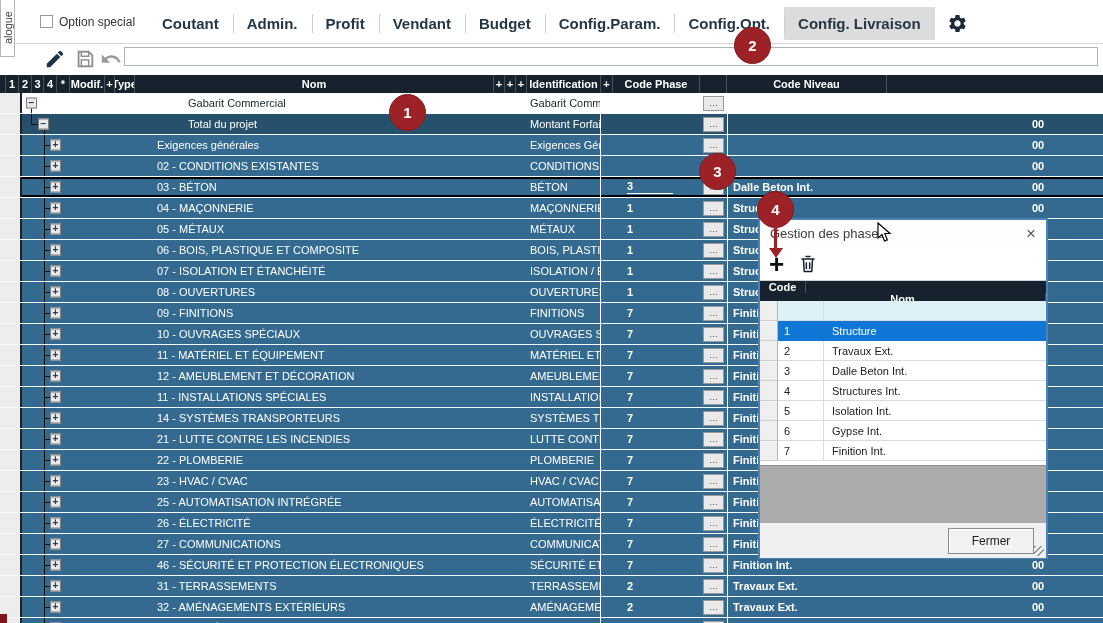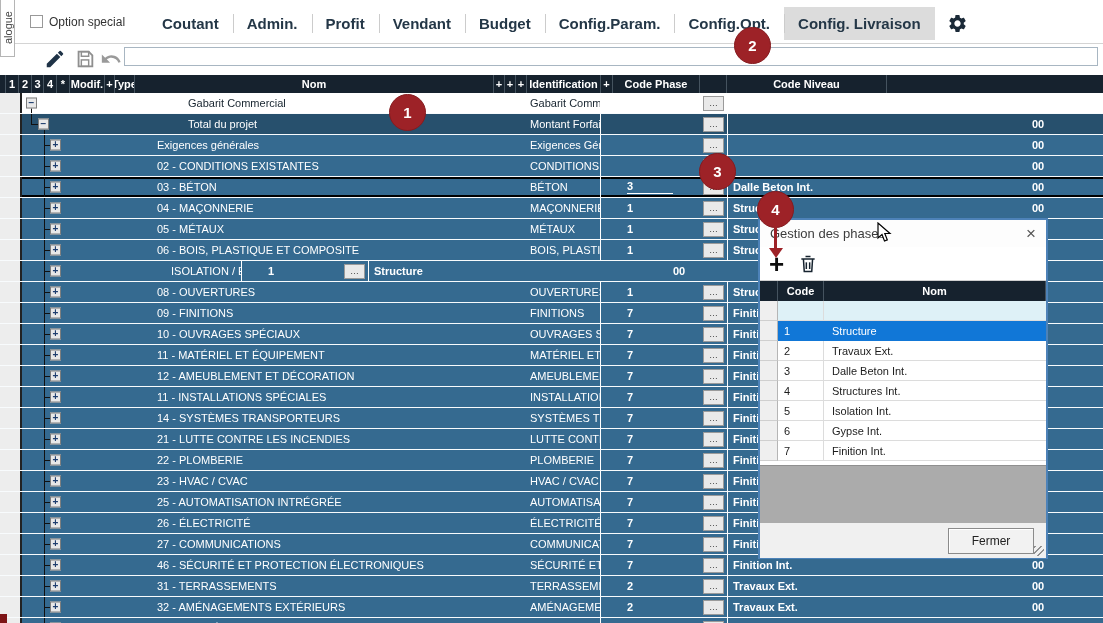--- a/index.html
+++ b/index.html
@@ -8,21 +8,21 @@
 
   
   .lefttab{position:absolute;left:0;top:0;width:15px;height:57px;background:#fff;
            border:1px solid #b5b5b5;border-top:none;box-sizing:border-box;z-index:6;
            display:flex;align-items:center;justify-content:center;}
   .lefttab span{writing-mode:vertical-rl;transform:rotate(180deg);font-size:11px;color:#444;}
 
   
   .topbar{position:absolute;left:0;top:0;width:1103px;height:44px;background:#fff;
           border-bottom:1px solid #d4d4d4;box-sizing:border-box;}
-  .optionbox{position:absolute;left:30px;top:15px;display:flex;align-items:flex-start;gap:6px;}
+  .optionbox{position:absolute;left:40px;top:15px;display:flex;align-items:flex-start;gap:6px;}
   .cb{width:13px;height:13px;background:#fff;border:1px solid #999;box-sizing:border-box;}
   .optlabel{font-size:12px;color:#333;}
   .tabs{position:absolute;left:148px;top:5px;height:36px;display:flex;align-items:center;}
   .tab{padding:8px 14px;font-weight:bold;font-size:15px;color:#243747;position:relative;white-space:nowrap;}
   .tab+.tab::before{content:"";position:absolute;left:0;top:7px;bottom:7px;width:1px;background:#ccc;}
   .tab.active{background:#dcdcdc;}
   .gearwrap{margin-left:12px;display:flex;align-items:center;}
 
   
   .toolbar-icon{position:absolute;top:48px;width:22px;height:22px;}
@@ -75,21 +75,21 @@
 
   
   .dialog{position:absolute;left:758px;top:218px;width:290px;height:341px;background:#f0f0f0;
           border:2px solid #4d82b8;box-sizing:border-box;z-index:10;}
   .dtitle{height:27px;background:#fdfdfd;display:flex;align-items:center;padding:0 10px;
           font-size:13px;color:#3c3c3c;}
   .dclose{margin-left:auto;font-size:17px;color:#555;line-height:1;}
   .dtools{height:33px;background:#fff;border-bottom:1px solid #d0d0d0;display:flex;
           align-items:center;gap:14px;padding:0 9px;}
   .dplus{font-size:26px;font-weight:bold;color:#0d0d0d;line-height:22px;}
-  .dghead{display:flex;height:20px;background:#16222e;color:#fff;font-weight:bold;font-size:11px;}
+  .dghead{display:flex;height:20px;background:#16222e;color:#fff;font-weight:bold;font-size:11px;flex-direction:column;}
   .dghead .dh{display:flex;align-items:center;justify-content:center;box-sizing:border-box;
               border-right:1px solid #45535f;}
   .dh-ind{width:18px;} .dh-code{width:46px;} .dh-nom{flex:1;}
   .drow{display:flex;height:20px;background:#fff;color:#1c1c1c;font-size:11px;}
   .dind{width:18px;background:#efefef;border-right:1px solid #b5b5b5;border-bottom:1px solid #cfcfcf;box-sizing:border-box;}
   .dcode{width:46px;padding-left:6px;border-right:1px solid #dcdcdc;border-bottom:1px solid #dcdcdc;
          box-sizing:border-box;display:flex;align-items:center;}
   .dnom{flex:1;padding-left:8px;border-bottom:1px solid #dcdcdc;box-sizing:border-box;display:flex;align-items:center;}
   .drow.new .dcode,.drow.new .dnom{background:#def1f7;}
   .drow.sel .dcode,.drow.sel .dnom{background:#1177d7;color:#fff;border-color:#1177d7;}
@@ -347,20 +347,21 @@
     <div class="c niveau">00</div>
   </div>
         <div class="trow lvl3">
     <div class="c gutter"></div>
     <div class="c tree">
       <span class="tln v-up"></span>
       <span class="tln h"></span>
 
       <span class="tbox">+</span>
     </div>
+    <div class="c nom">07 - ISOLATION ET ÉTANCHÉITÉ</div>
     <div class="c p3"></div>
     <div class="c ident">ISOLATION / ÉTA</div>
     <div class="c p1"></div>
     <div class="c code">
             <span class="codeval">1</span>
           </div>
     <div class="c ell">
             <span class="ellbtn">…</span>
           </div>
     <div class="c phase">Structure</div>

